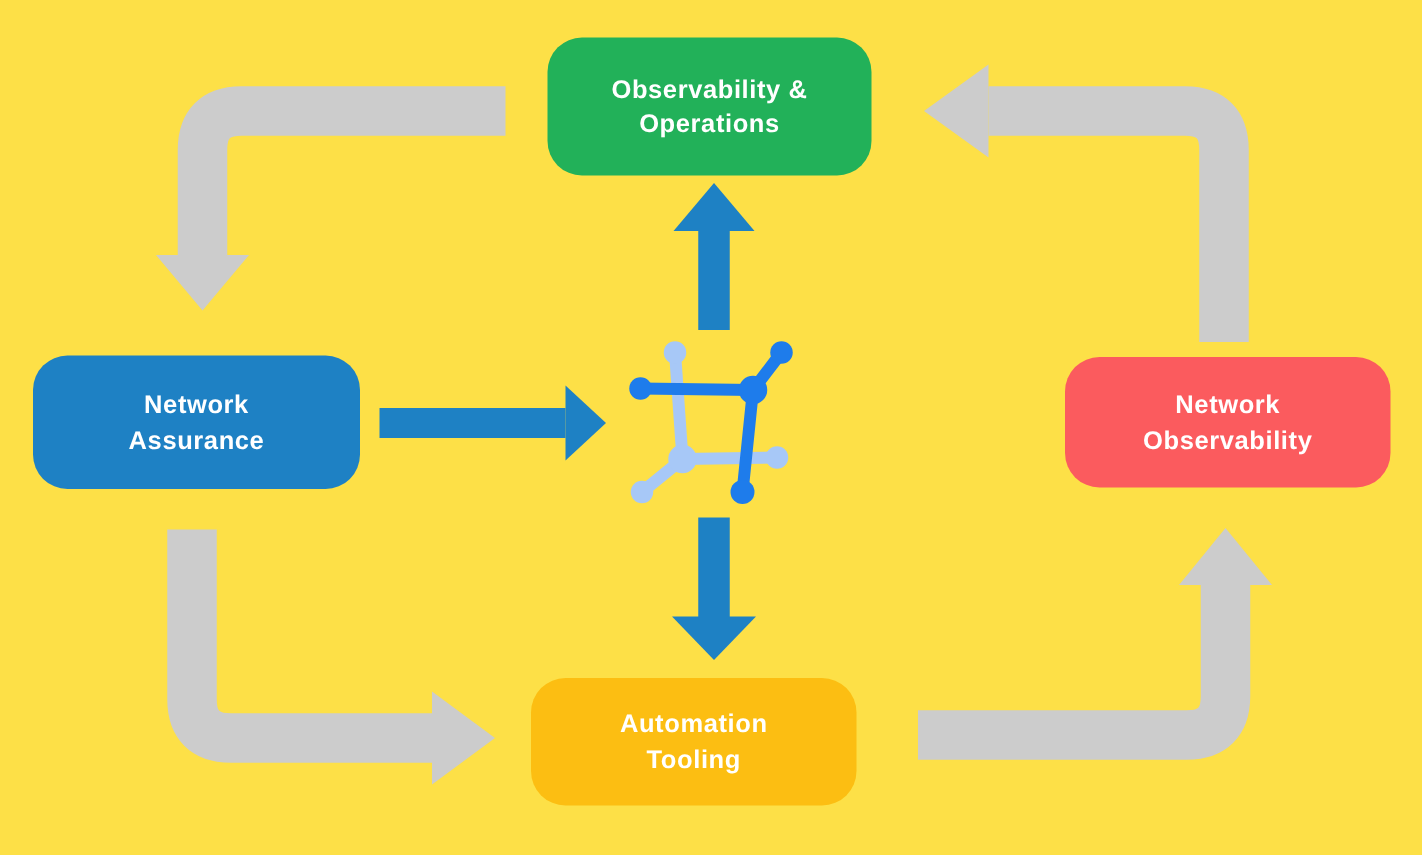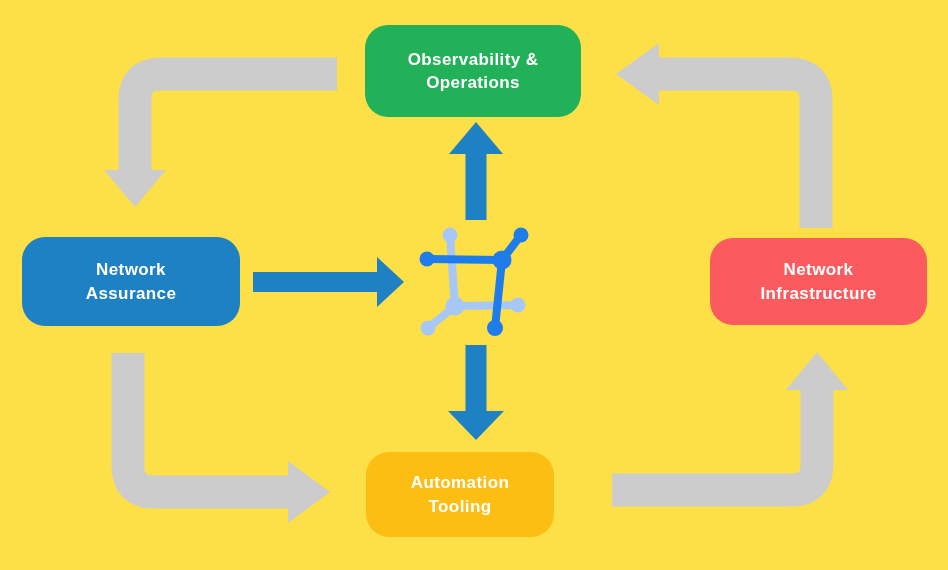--- a/index.html
+++ b/index.html
@@ -32,21 +32,21 @@
     color: #ffffff;
     font-size: 17px;
     font-weight: 600;
     line-height: 1.38;
     letter-spacing: 0.4px;
     text-align: center;
   }
   .node-green  { left: 365px; top: 25px;  width: 216px; height: 92px; background: #22B159; }
   .node-blue   { left: 22px;  top: 237px; width: 218px; height: 89px; background: #1E81C4; }
   .node-red    { left: 710px; top: 238px; width: 217px; height: 87px; background: #FB5B5E; }
-  .node-yellow { left: 366px; top: 452px; width: 188px; height: 85px; background: #FCBE12; }
+  .node-yellow { left: 354px; top: 452px; width: 217px; height: 85px; background: #FCBE12; }
   .center-icon {
     position: absolute;
     left: 413px;
     top: 223px;
     width: 124px;
     height: 124px;
   }
 </style>
 </head>
 <body>
@@ -91,21 +91,21 @@
     <span>Operations</span>
   </div>
 
   <div class="node node-blue">
     <span>Network</span>
     <span>Assurance</span>
   </div>
 
   <div class="node node-red">
     <span>Network</span>
-    <span>Infrastructure</span>
+    <span>Observability</span>
   </div>
 
   <div class="node node-yellow">
     <span>Automation</span>
     <span>Tooling</span>
   </div>
 
   <svg class="center-icon" viewBox="0 0 124 124">
 
     <g stroke-width="8" stroke-linecap="round" fill="none" stroke="#A7C8F7">

